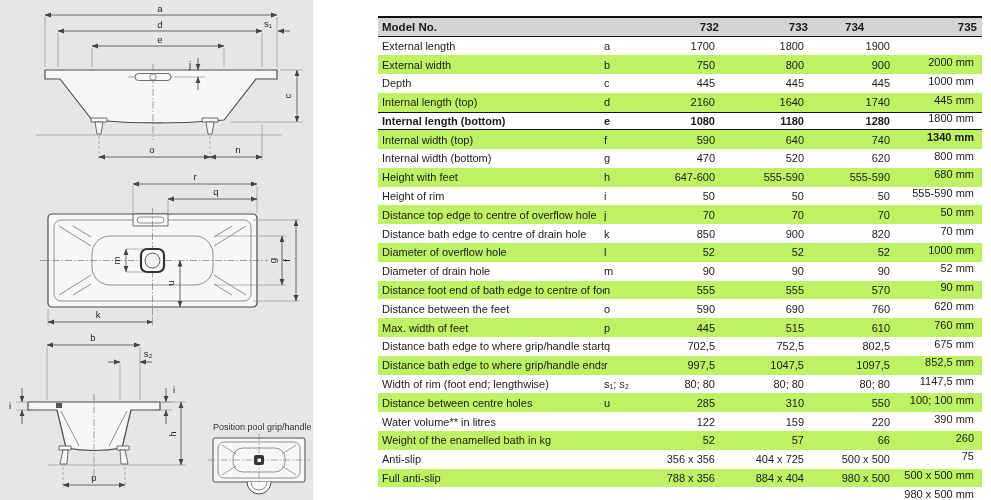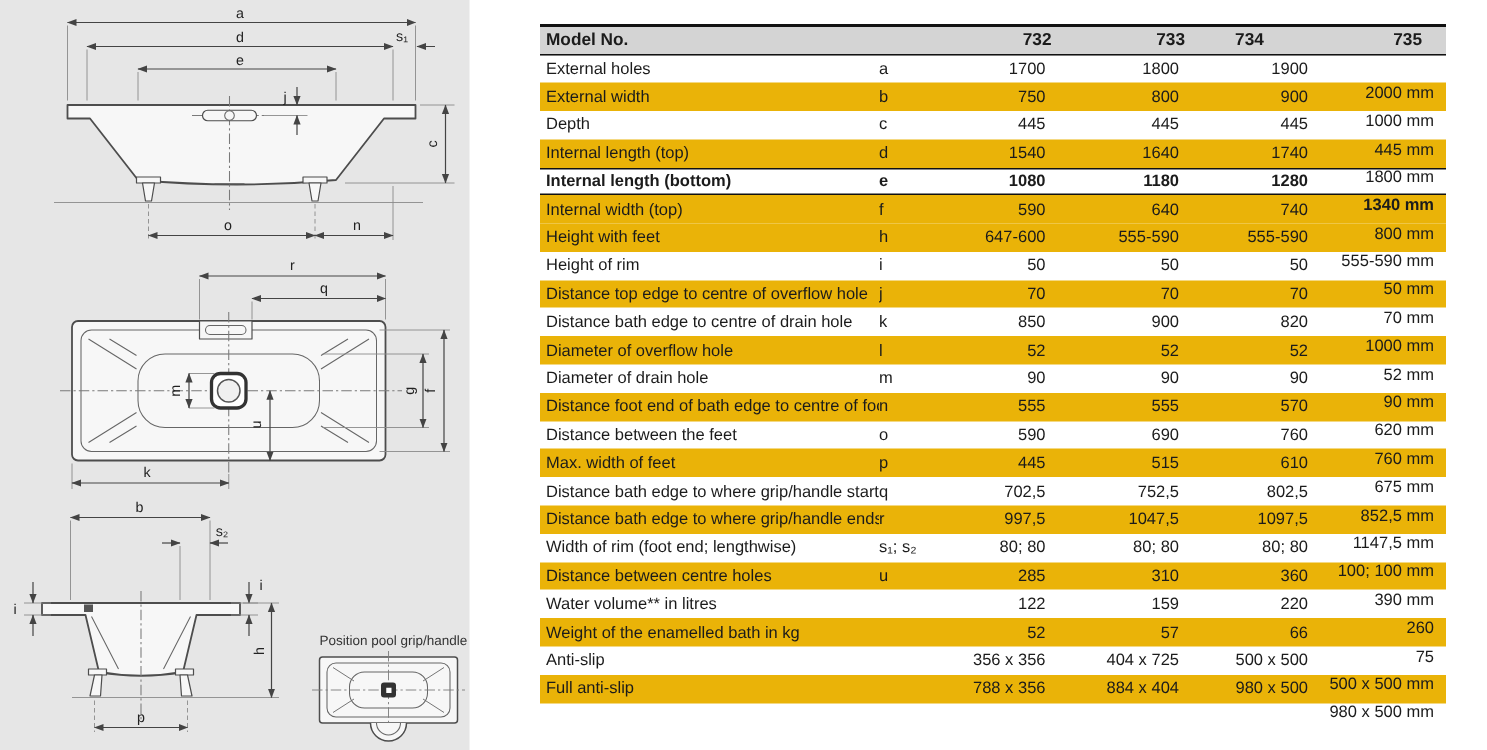--- a/index.html
+++ b/index.html
@@ -15,41 +15,41 @@
   .panel svg { position:absolute; left:0; display:block; }
   svg text { font:9.5px "Liberation Sans", sans-serif; fill:#222; }
   svg text.dim { text-anchor:middle; }
   svg text.cap { font-size:9px; fill:#333; }
   .outline { fill:#f7f7f7; stroke:#4d4d4d; stroke-width:1.2; stroke-linejoin:round; }
   .thin   { fill:none; stroke:#666; stroke-width:0.7; }
   .ext    { fill:none; stroke:#8a8a8a; stroke-width:0.6; }
   .dimln  { fill:none; stroke:#444; stroke-width:0.8; }
   .cline  { fill:none; stroke:#7a7a7a; stroke-width:0.7; stroke-dasharray:7 2 1.5 2; }
   
-  .spec-table { position:absolute; left:360px; top:16px; width:604px; color:#1b1b1b; }
+  .spec-table { position:absolute; left:378px; top:16px; width:604px; color:#1b1b1b; }
   .t-header {
     display:flex; align-items:center; height:17.5px;
     background:#d4d4d4; border-top:2px solid #111; border-bottom:1.5px solid #111;
     font-size:11.5px; font-weight:bold;
   }
   .t-row { display:flex; align-items:center; height:18.8px; font-size:11px; }
-  .t-row.even { background:#eab308; }
+  .t-row.even { background:#bef264; }
   .t-row.boldrow { font-weight:bold; border-top:1.5px solid #111; border-bottom:1.5px solid #111; height:16.5px; }
   .cell { white-space:nowrap; overflow:hidden; }
   .c-label { flex:0 0 222px; padding-left:4px; }
   .c-sym   { flex:0 0 40px; }
   .c-v0 { flex:0 0 71px; text-align:right; }
   .c-v1 { flex:0 0 89px; text-align:right; }
   .c-v2 { flex:0 0 86px; text-align:right; }
   .c-v3 { flex:1 1 auto; text-align:right; padding-right:8px;margin-top:32px; }
   .h-label { flex:0 0 266px; padding-left:4px; }
   .h-col0 { flex:0 0 71px; text-align:right; }
   .h-col1 { flex:0 0 89px; text-align:right; }
-  .h-col2 { flex:0 0 86px; text-align:center; }
-  .h-col3 { flex:1 1 auto; text-align:right; padding-right:16px; }
+  .h-col2 { flex:0 0 86px; text-align:left;padding-left:37px; }
+  .h-col3 { flex:1 1 auto; text-align:right; padding-right:5px; }
 </style>
 </head>
 <body>
 
 <div class="page">
 
   <div class="panel">
 
     <svg style="top:0;" width="313" height="168" viewBox="0 0 313 168">
       <defs>
@@ -246,21 +246,21 @@
   <div class="spec-table">
     <div class="t-header">
       <div class="cell h-label">Model No.</div>
       <div class="cell h-col0">732</div>
       <div class="cell h-col1">733</div>
       <div class="cell h-col2">734</div>
       <div class="cell h-col3">735</div>
     </div>
     <div>
         <div class="t-row odd">
-          <div class="cell c-label">External holes</div>
+          <div class="cell c-label">External length</div>
           <div class="cell c-sym">a</div>
           <div class="cell c-v0">1700</div>
           <div class="cell c-v1">1800</div>
           <div class="cell c-v2">1900</div>
           <div class="cell c-v3">2000 mm</div>
         </div>
         <div class="t-row even">
           <div class="cell c-label">External width</div>
           <div class="cell c-sym">b</div>
           <div class="cell c-v0">750</div>
@@ -272,41 +272,49 @@
           <div class="cell c-label">Depth</div>
           <div class="cell c-sym">c</div>
           <div class="cell c-v0">445</div>
           <div class="cell c-v1">445</div>
           <div class="cell c-v2">445</div>
           <div class="cell c-v3">445 mm</div>
         </div>
         <div class="t-row even">
           <div class="cell c-label">Internal length (top)</div>
           <div class="cell c-sym">d</div>
-          <div class="cell c-v0">1540</div>
+          <div class="cell c-v0">2160</div>
           <div class="cell c-v1">1640</div>
           <div class="cell c-v2">1740</div>
           <div class="cell c-v3">1800 mm</div>
         </div>
         <div class="t-row odd boldrow">
           <div class="cell c-label">Internal length (bottom)</div>
           <div class="cell c-sym">e</div>
           <div class="cell c-v0">1080</div>
           <div class="cell c-v1">1180</div>
           <div class="cell c-v2">1280</div>
           <div class="cell c-v3">1340 mm</div>
         </div>
         <div class="t-row even">
           <div class="cell c-label">Internal width (top)</div>
           <div class="cell c-sym">f</div>
           <div class="cell c-v0">590</div>
           <div class="cell c-v1">640</div>
           <div class="cell c-v2">740</div>
           <div class="cell c-v3">800 mm</div>
         </div>
+        <div class="t-row odd">
+          <div class="cell c-label">Internal width (bottom)</div>
+          <div class="cell c-sym">g</div>
+          <div class="cell c-v0">470</div>
+          <div class="cell c-v1">520</div>
+          <div class="cell c-v2">620</div>
+          <div class="cell c-v3">680 mm</div>
+        </div>
         <div class="t-row even">
           <div class="cell c-label">Height with feet</div>
           <div class="cell c-sym">h</div>
           <div class="cell c-v0">647-600</div>
           <div class="cell c-v1">555-590</div>
           <div class="cell c-v2">555-590</div>
           <div class="cell c-v3">555-590 mm</div>
         </div>
         <div class="t-row odd">
           <div class="cell c-label">Height of rim</div>
@@ -394,21 +402,21 @@
           <div class="cell c-v0">80; 80</div>
           <div class="cell c-v1">80; 80</div>
           <div class="cell c-v2">80; 80</div>
           <div class="cell c-v3">100; 100 mm</div>
         </div>
         <div class="t-row even">
           <div class="cell c-label">Distance between centre holes</div>
           <div class="cell c-sym">u</div>
           <div class="cell c-v0">285</div>
           <div class="cell c-v1">310</div>
-          <div class="cell c-v2">360</div>
+          <div class="cell c-v2">550</div>
           <div class="cell c-v3">390 mm</div>
         </div>
         <div class="t-row odd">
           <div class="cell c-label">Water volume** in litres</div>
           <div class="cell c-sym"></div>
           <div class="cell c-v0">122</div>
           <div class="cell c-v1">159</div>
           <div class="cell c-v2">220</div>
           <div class="cell c-v3">260</div>
         </div>

